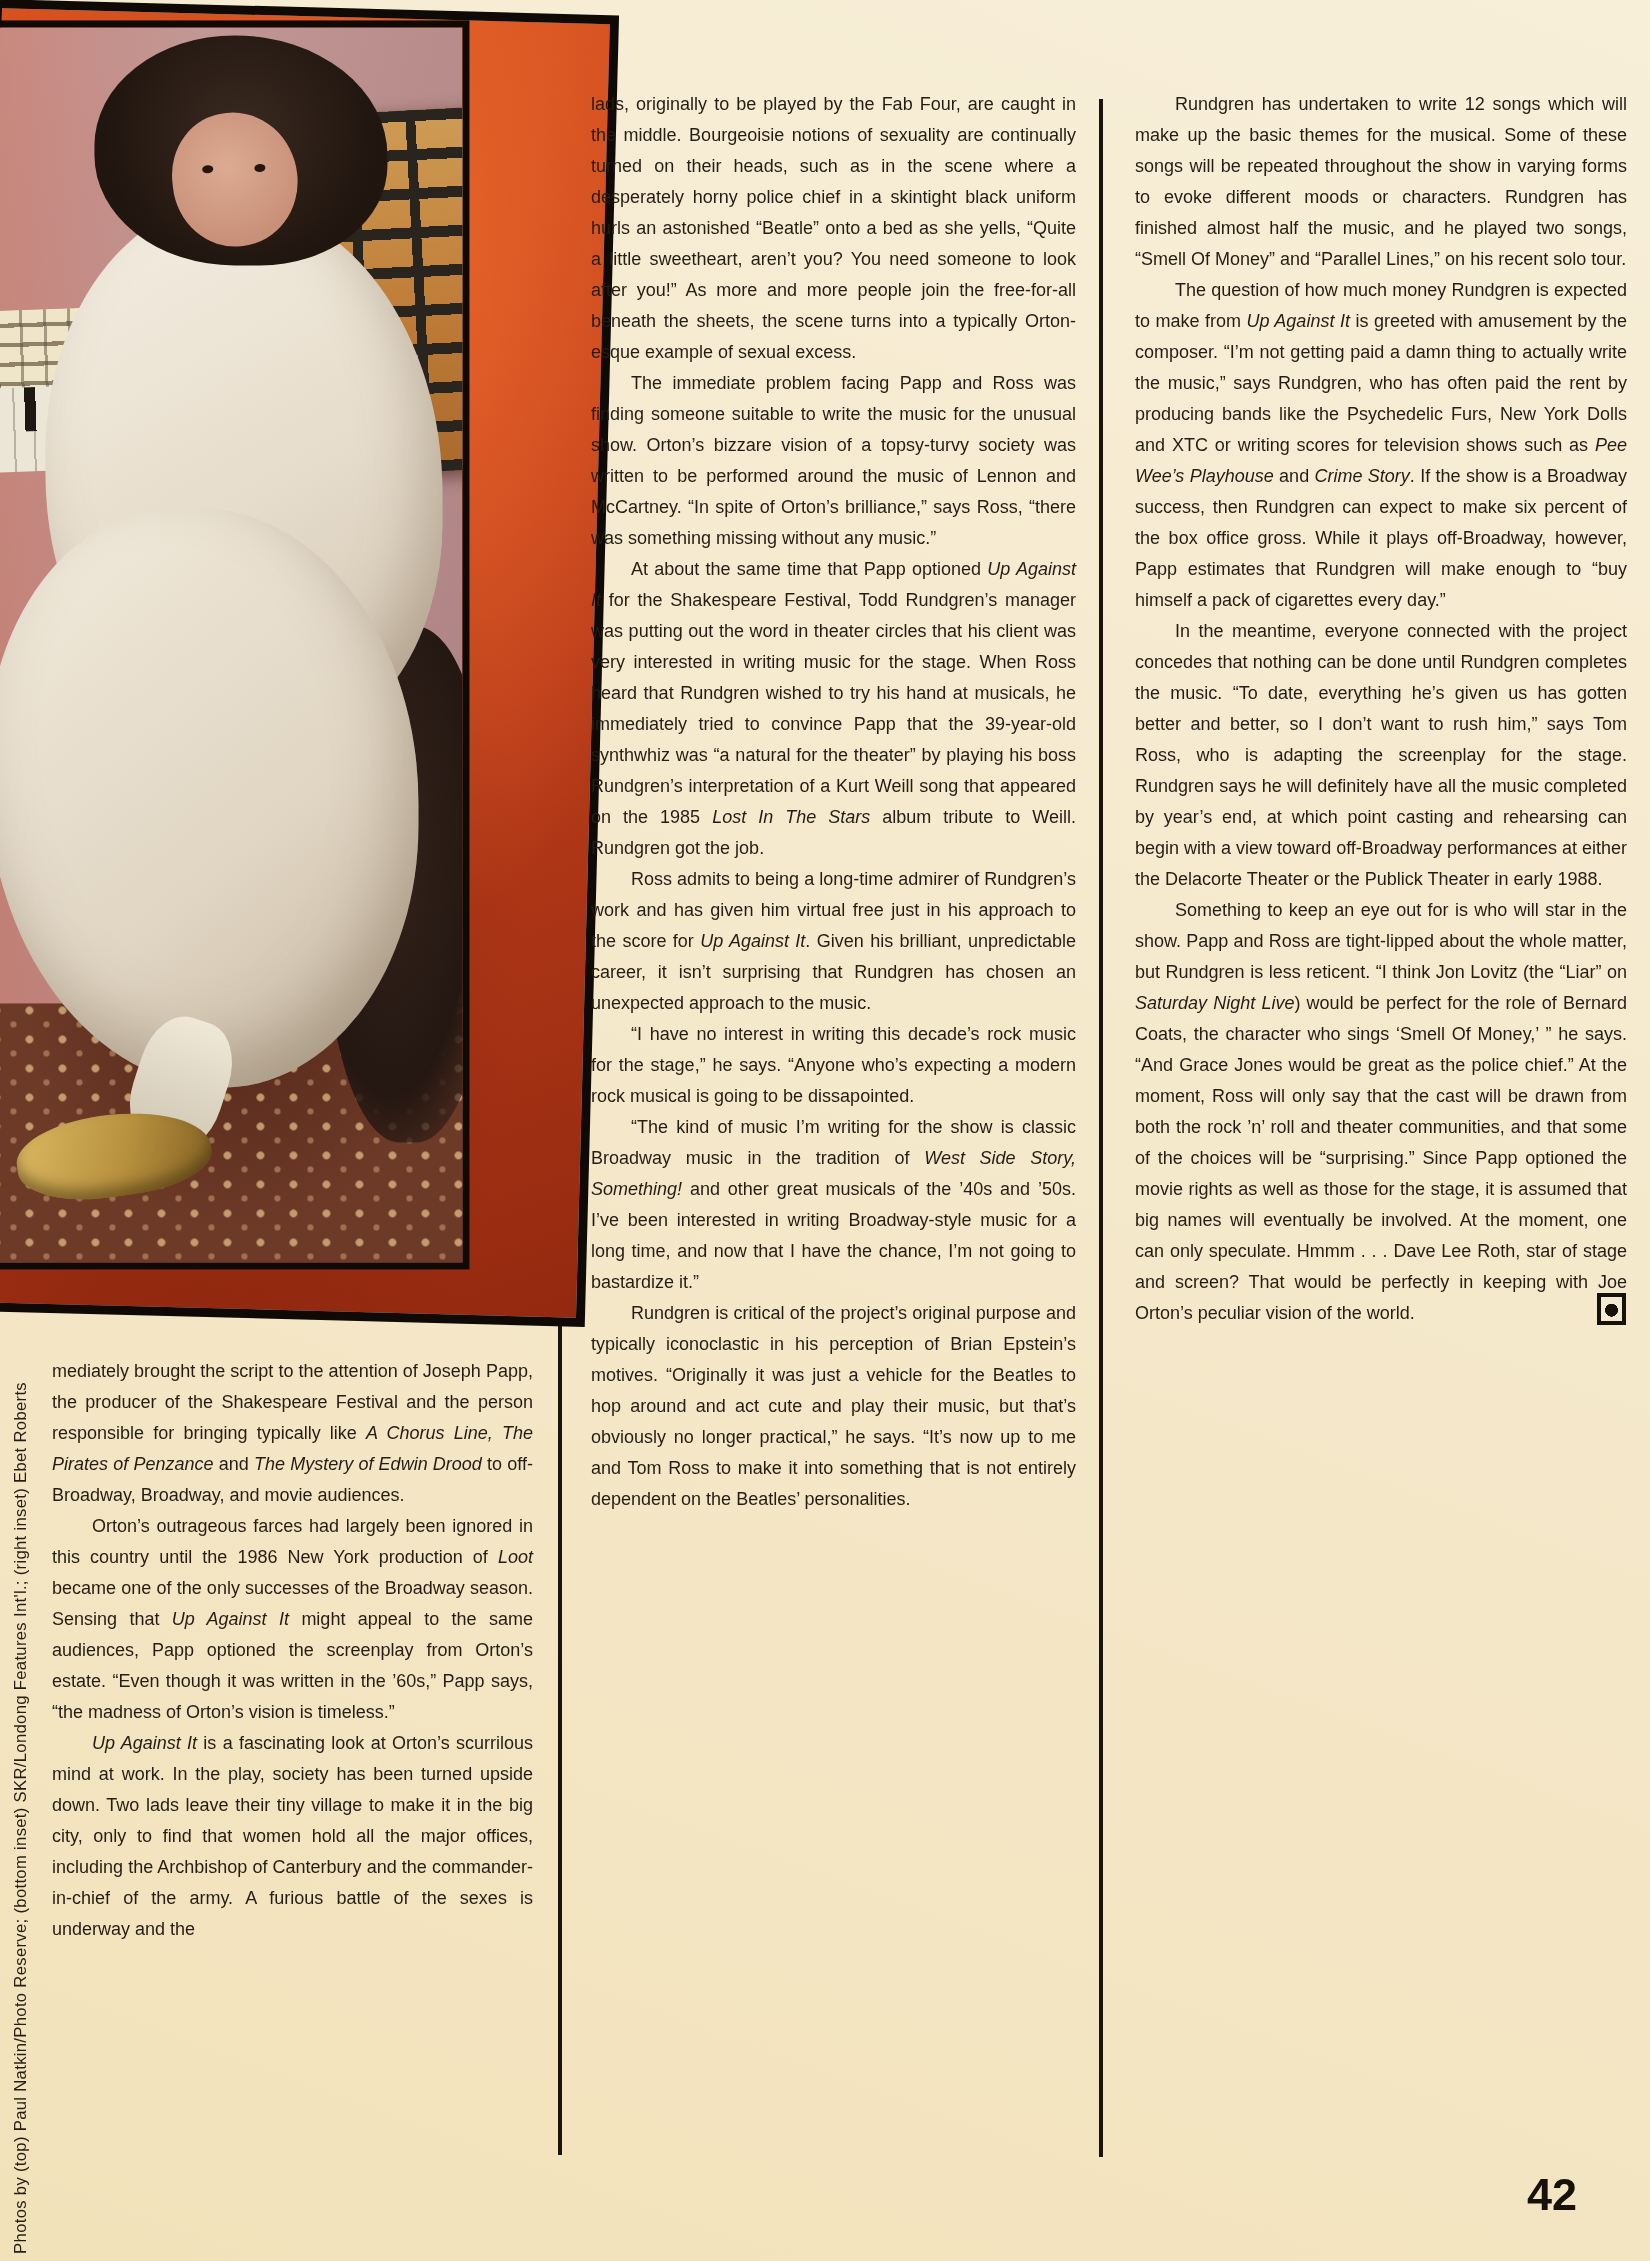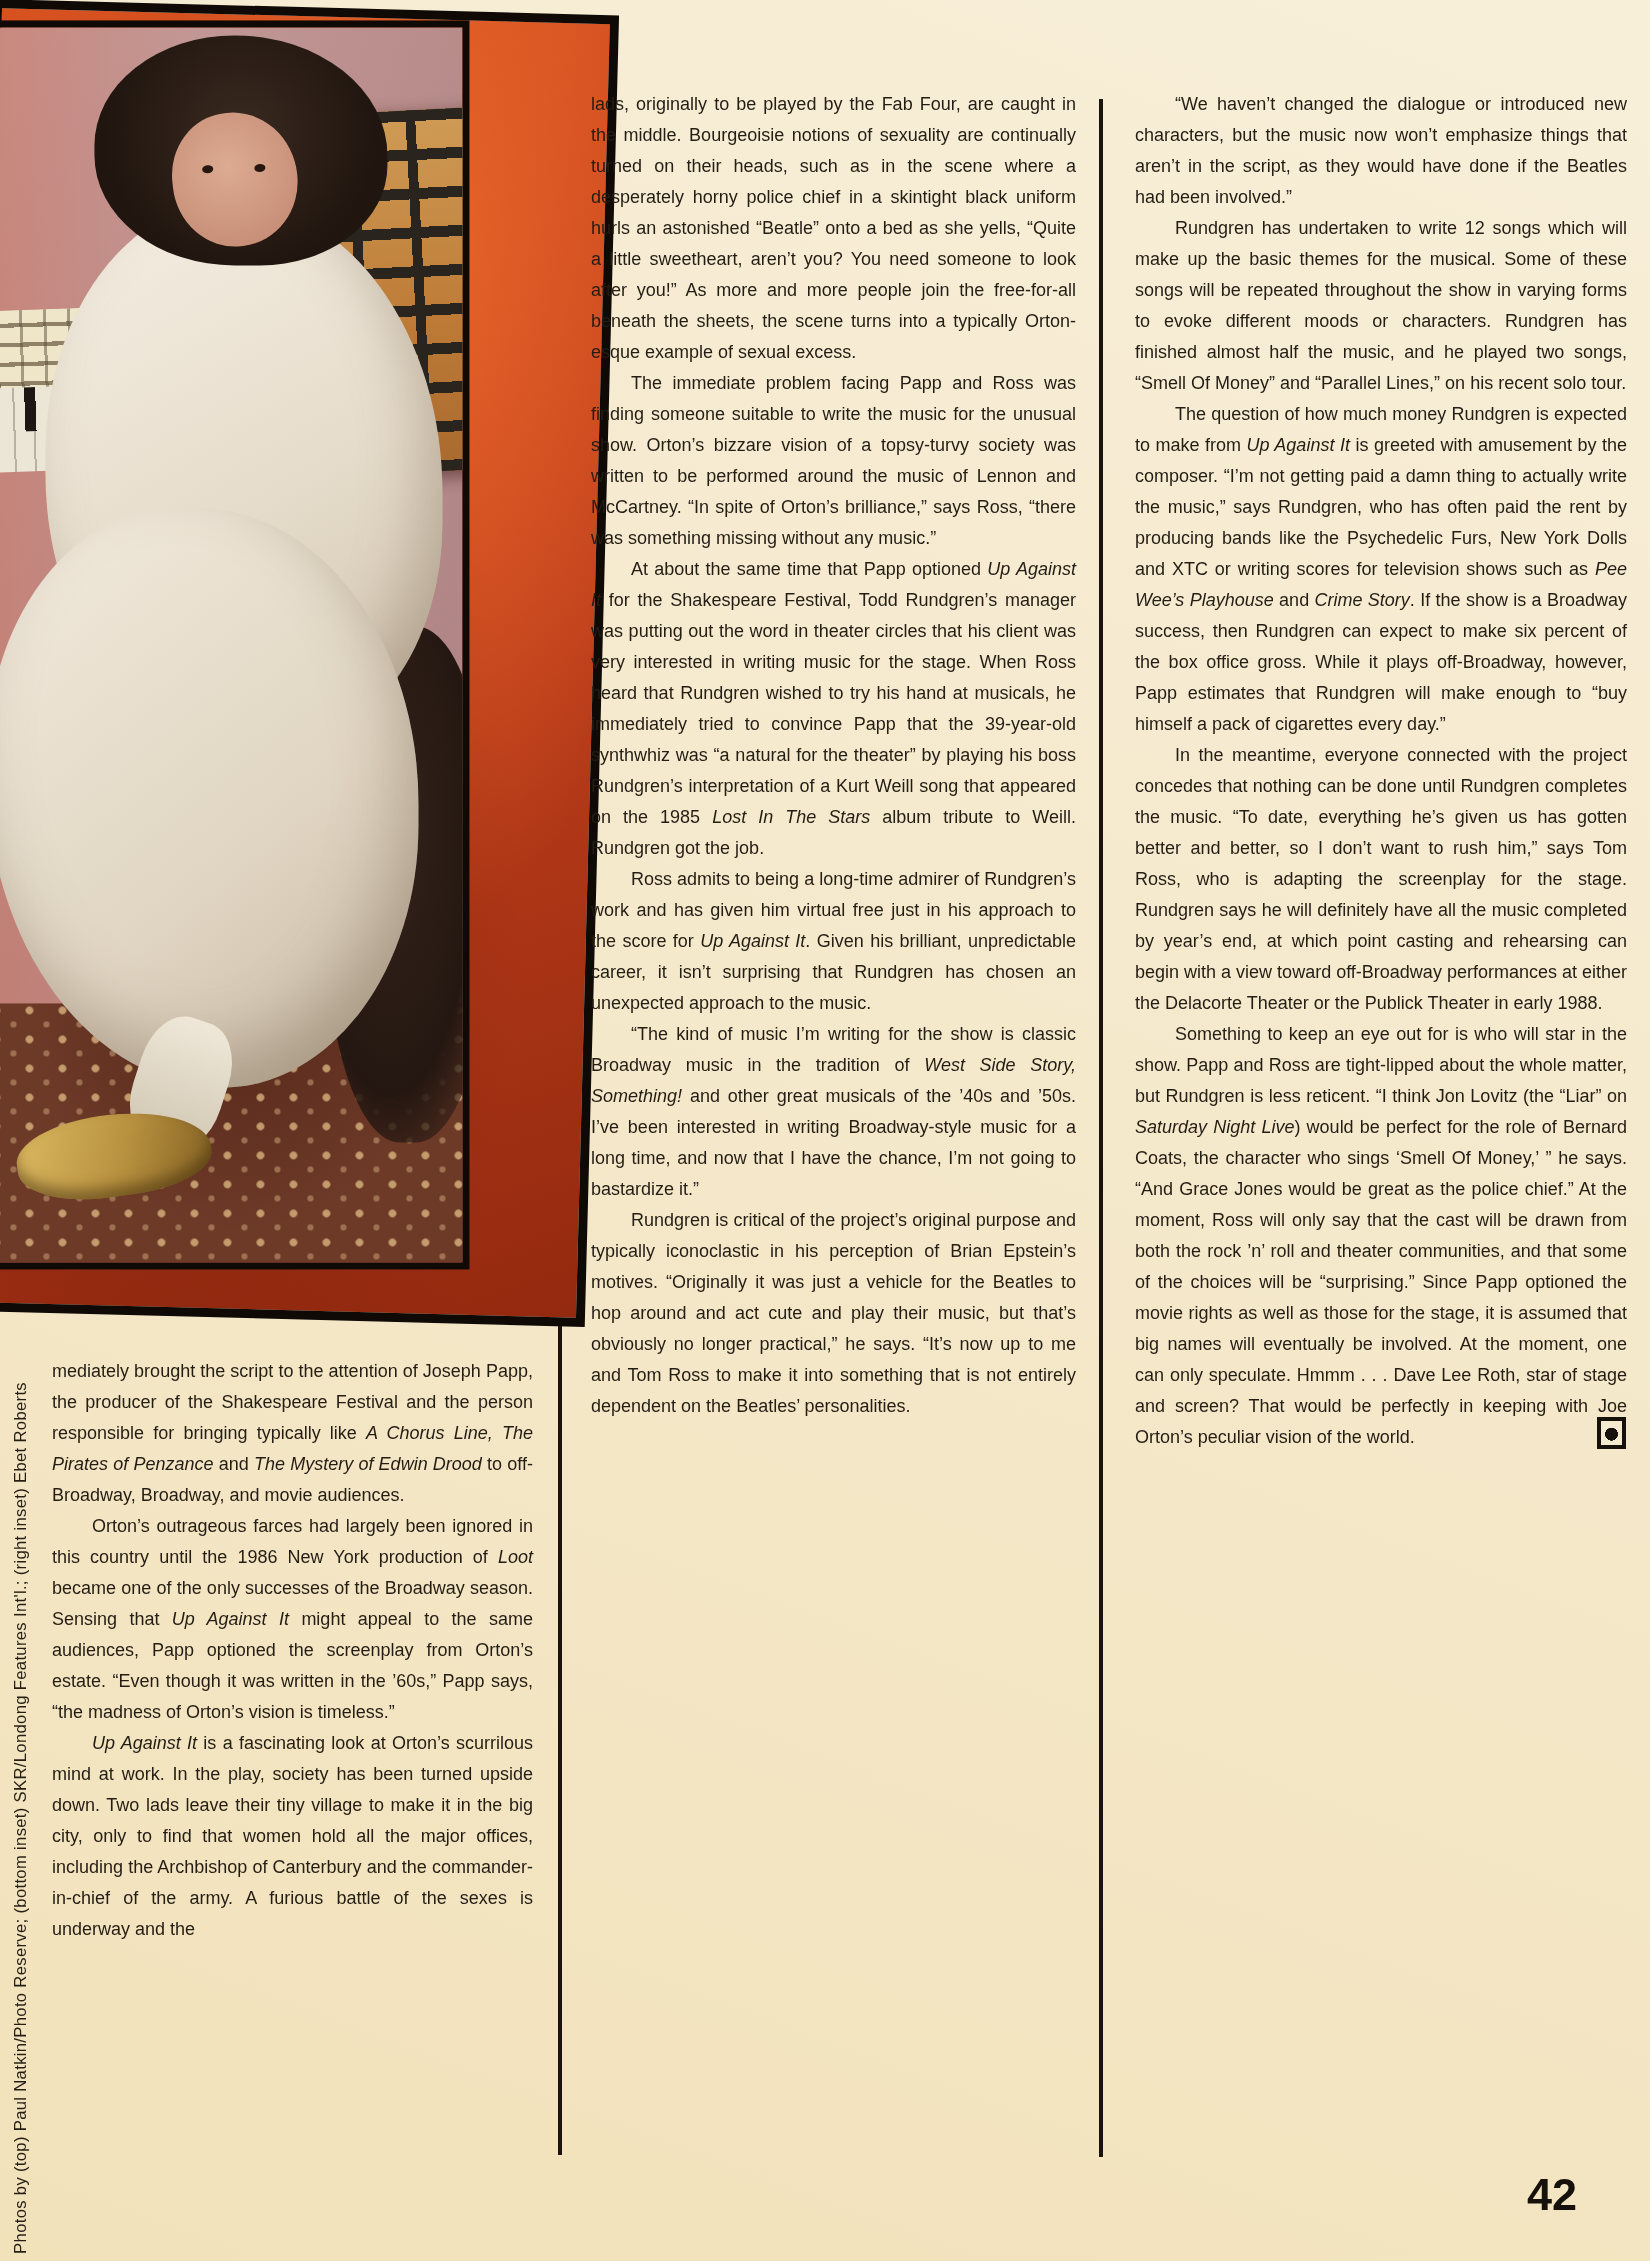--- a/index.html
+++ b/index.html
@@ -154,25 +154,25 @@
   <div class="col col-left">
       <p class="para"><span>mediately brought the script to the attention of Joseph Papp, the producer of the Shakespeare Festival and the person responsible for bringing typically like </span><em>A Chorus Line, The Pirates of Penzance</em><span> and </span><em>The Mystery of Edwin Drood</em><span> to off-Broadway, Broadway, and movie audiences.</span></p>
       <p class="para indent"><span>Orton’s outrageous farces had largely been ignored in this country until the 1986 New York production of </span><em>Loot</em><span> became one of the only successes of the Broadway season. Sensing that </span><em>Up Against It</em><span> might appeal to the same audiences, Papp optioned the screenplay from Orton’s estate. “Even though it was written in the ’60s,” Papp says, “the madness of Orton’s vision is timeless.”</span></p>
       <p class="para indent"><em>Up Against It</em><span> is a fascinating look at Orton’s scurrilous mind at work. In the play, society has been turned upside down. Two lads leave their tiny village to make it in the big city, only to find that women hold all the major offices, including the Archbishop of Canterbury and the commander-in-chief of the army. A furious battle of the sexes is underway and the</span></p>
     </div>
   <div class="col col-mid">
       <p class="para"><span>lads, originally to be played by the Fab Four, are caught in the middle. Bourgeoisie notions of sexuality are continually turned on their heads, such as in the scene where a desperately horny police chief in a skintight black uniform hurls an astonished “Beatle” onto a bed as she yells, “Quite a little sweetheart, aren’t you? You need someone to look after you!” As more and more people join the free-for-all beneath the sheets, the scene turns into a typically Orton-esque example of sexual excess.</span></p>
       <p class="para indent"><span>The immediate problem facing Papp and Ross was finding someone suitable to write the music for the unusual show. Orton’s bizzare vision of a topsy-turvy society was written to be performed around the music of Lennon and McCartney. “In spite of Orton’s brilliance,” says Ross, “there was something missing without any music.”</span></p>
       <p class="para indent"><span>At about the same time that Papp optioned </span><em>Up Against It</em><span> for the Shakespeare Festival, Todd Rundgren’s manager was putting out the word in theater circles that his client was very interested in writing music for the stage. When Ross heard that Rundgren wished to try his hand at musicals, he immediately tried to convince Papp that the 39-year-old synthwhiz was “a natural for the theater” by playing his boss Rundgren’s interpretation of a Kurt Weill song that appeared on the 1985 </span><em>Lost In The Stars</em><span> album tribute to Weill. Rundgren got the job.</span></p>
       <p class="para indent"><span>Ross admits to being a long-time admirer of Rundgren’s work and has given him virtual free just in his approach to the score for </span><em>Up Against It</em><span>. Given his brilliant, unpredictable career, it isn’t surprising that Rundgren has chosen an unexpected approach to the music.</span></p>
+      <p class="para indent"><span>“I have no interest in writing this decade’s rock music for the stage,” he says. “Anyone who’s expecting a modern rock musical is going to be dissapointed.</span></p>
       <p class="para indent"><span>“The kind of music I’m writing for the show is classic Broadway music in the tradition of </span><em>West Side Story, Something!</em><span> and other great musicals of the ’40s and ’50s. I’ve been interested in writing Broadway-style music for a long time, and now that I have the chance, I’m not going to bastardize it.”</span></p>
       <p class="para indent"><span>Rundgren is critical of the project’s original purpose and typically iconoclastic in his perception of Brian Epstein’s motives. “Originally it was just a vehicle for the Beatles to hop around and act cute and play their music, but that’s obviously no longer practical,” he says. “It’s now up to me and Tom Ross to make it into something that is not entirely dependent on the Beatles’ personalities.</span></p>
     </div>
   <div class="col col-right">
-      <p class="para indent"><span>“We haven’t changed the dialogue or introduced new characters, but the music now won’t emphasize things that aren’t in the script, as they would have done if the Beatles had been involved.”</span></p>
       <p class="para indent"><span>Rundgren has undertaken to write 12 songs which will make up the basic themes for the musical. Some of these songs will be repeated throughout the show in varying forms to evoke different moods or characters. Rundgren has finished almost half the music, and he played two songs, “Smell Of Money” and “Parallel Lines,” on his recent solo tour.</span></p>
       <p class="para indent"><span>The question of how much money Rundgren is expected to make from </span><em>Up Against It</em><span> is greeted with amusement by the composer. “I’m not getting paid a damn thing to actually write the music,” says Rundgren, who has often paid the rent by producing bands like the Psychedelic Furs, New York Dolls and XTC or writing scores for television shows such as </span><em>Pee Wee’s Playhouse</em><span> and </span><em>Crime Story</em><span>. If the show is a Broadway success, then Rundgren can expect to make six percent of the box office gross. While it plays off-Broadway, however, Papp estimates that Rundgren will make enough to “buy himself a pack of cigarettes every day.”</span></p>
       <p class="para indent"><span>In the meantime, everyone connected with the project concedes that nothing can be done until Rundgren completes the music. “To date, everything he’s given us has gotten better and better, so I don’t want to rush him,” says Tom Ross, who is adapting the screenplay for the stage. Rundgren says he will definitely have all the music completed by year’s end, at which point casting and rehearsing can begin with a view toward off-Broadway performances at either the Delacorte Theater or the Publick Theater in early 1988.</span></p>
       <p class="para indent"><span>Something to keep an eye out for is who will star in the show. Papp and Ross are tight-lipped about the whole matter, but Rundgren is less reticent. “I think Jon Lovitz (the “Liar” on </span><em>Saturday Night Live</em><span>) would be perfect for the role of Bernard Coats, the character who sings ‘Smell Of Money,’ ” he says. “And Grace Jones would be great as the police chief.” At the moment, Ross will only say that the cast will be drawn from both the rock ’n’ roll and theater communities, and that some of the choices will be “surprising.” Since Papp optioned the movie rights as well as those for the stage, it is assumed that big names will eventually be involved. At the moment, one can only speculate. Hmmm . . . Dave Lee Roth, star of stage and screen? That would be perfectly in keeping with Joe Orton’s peculiar vision of the world.</span></p>
       <span class="endmark"></span>
     </div>
 
   <div class="credit">Photos by (top) Paul Natkin/Photo Reserve; (bottom inset) SKR/Londong Features Int'l.; (right inset) Ebet Roberts</div>
   <div class="page-number">42</div>
 

